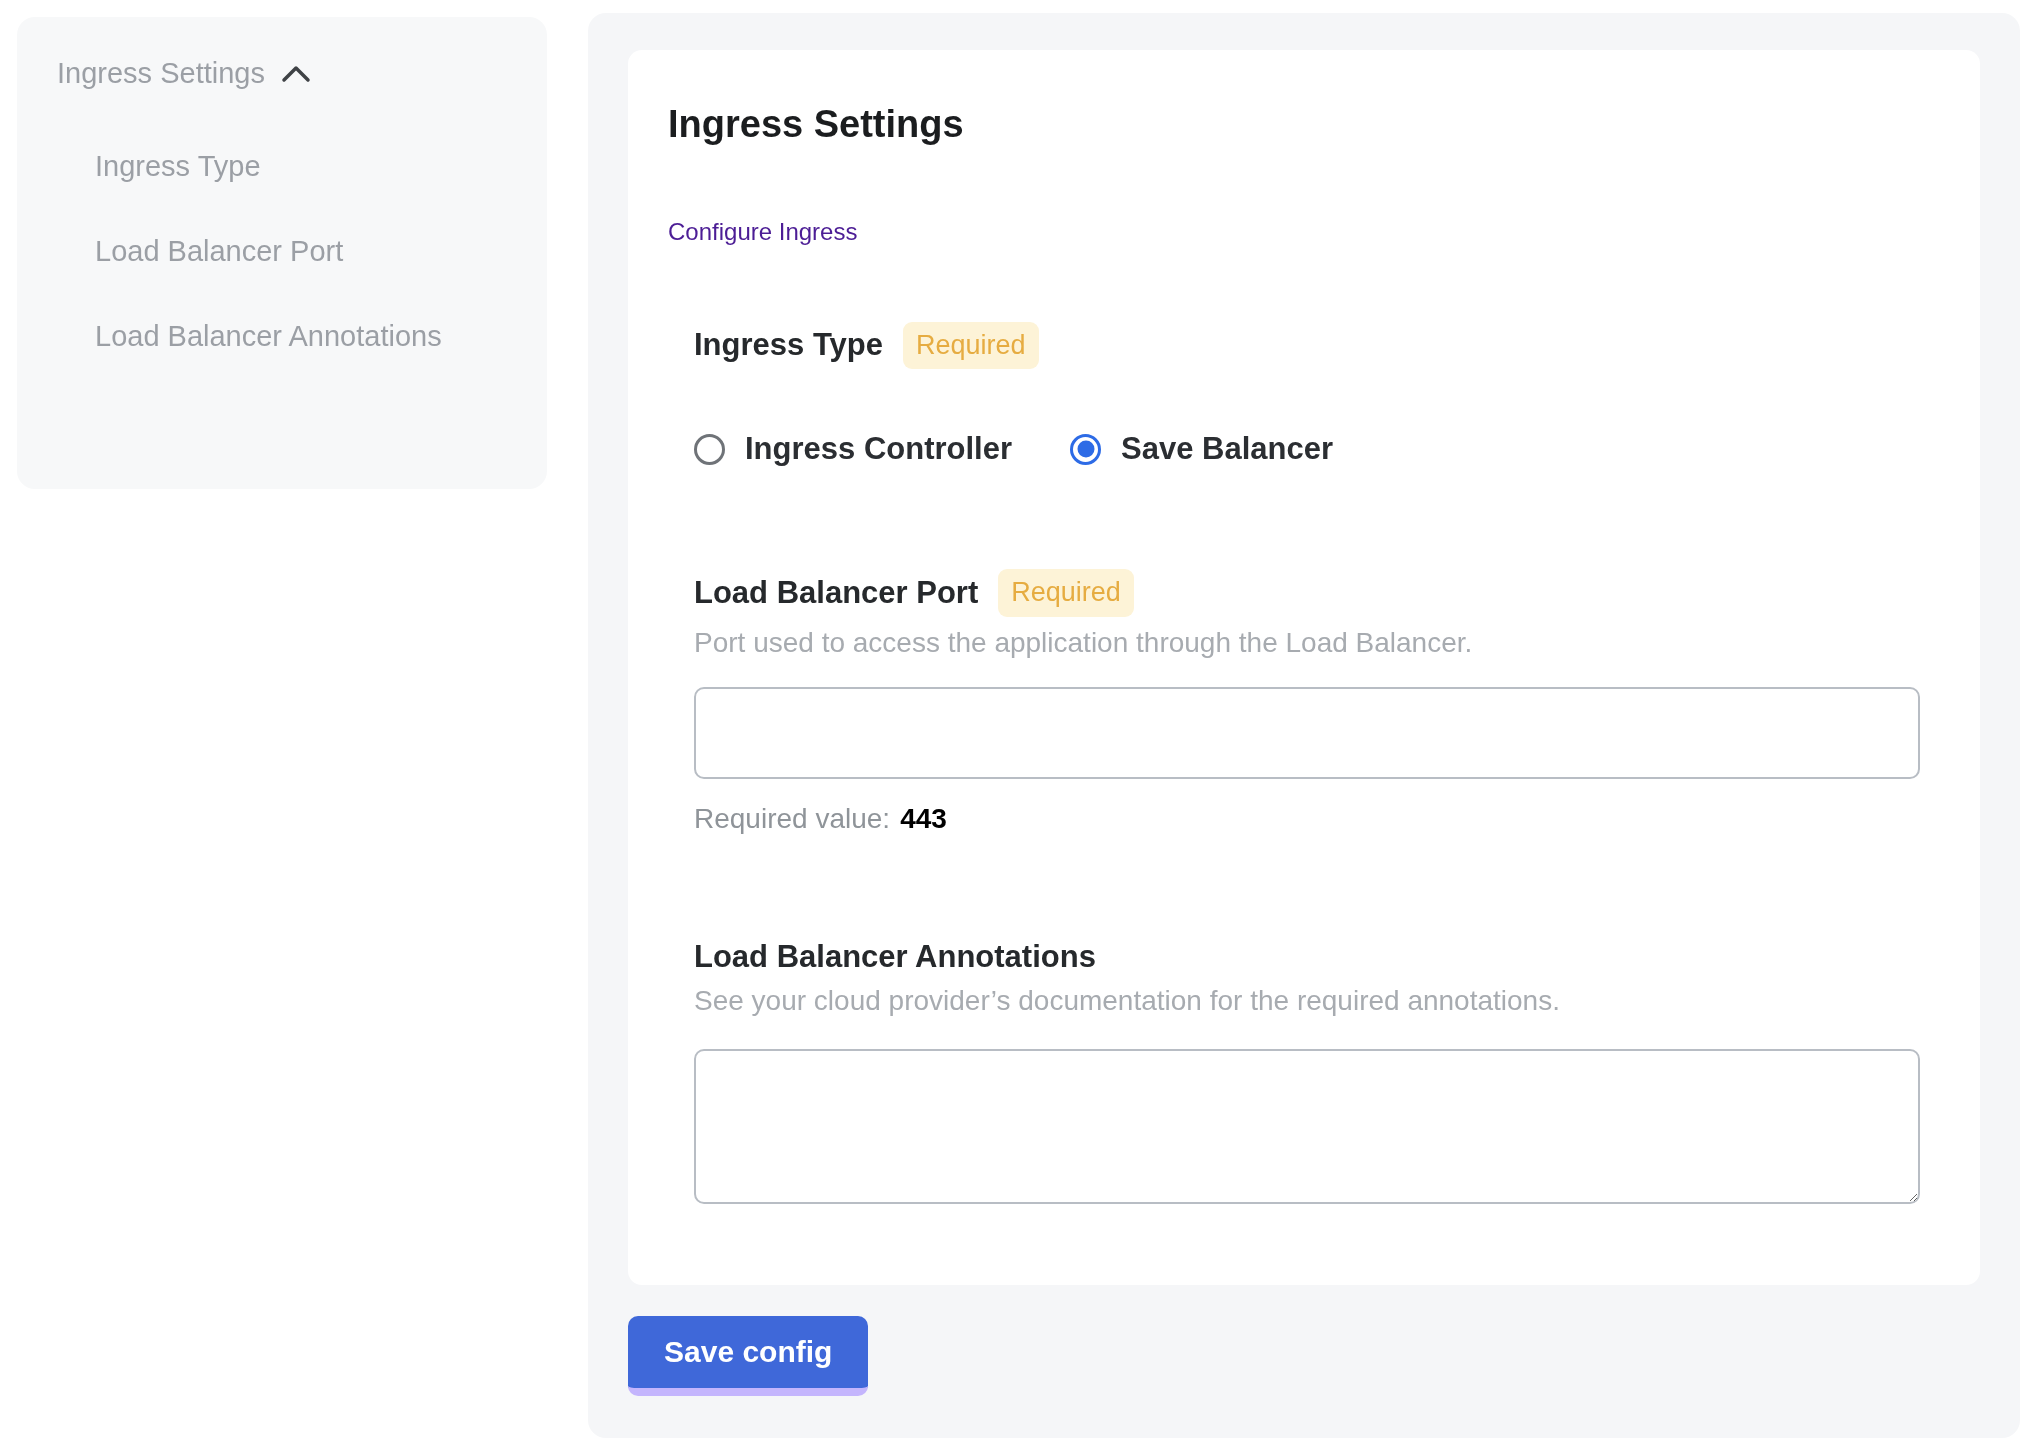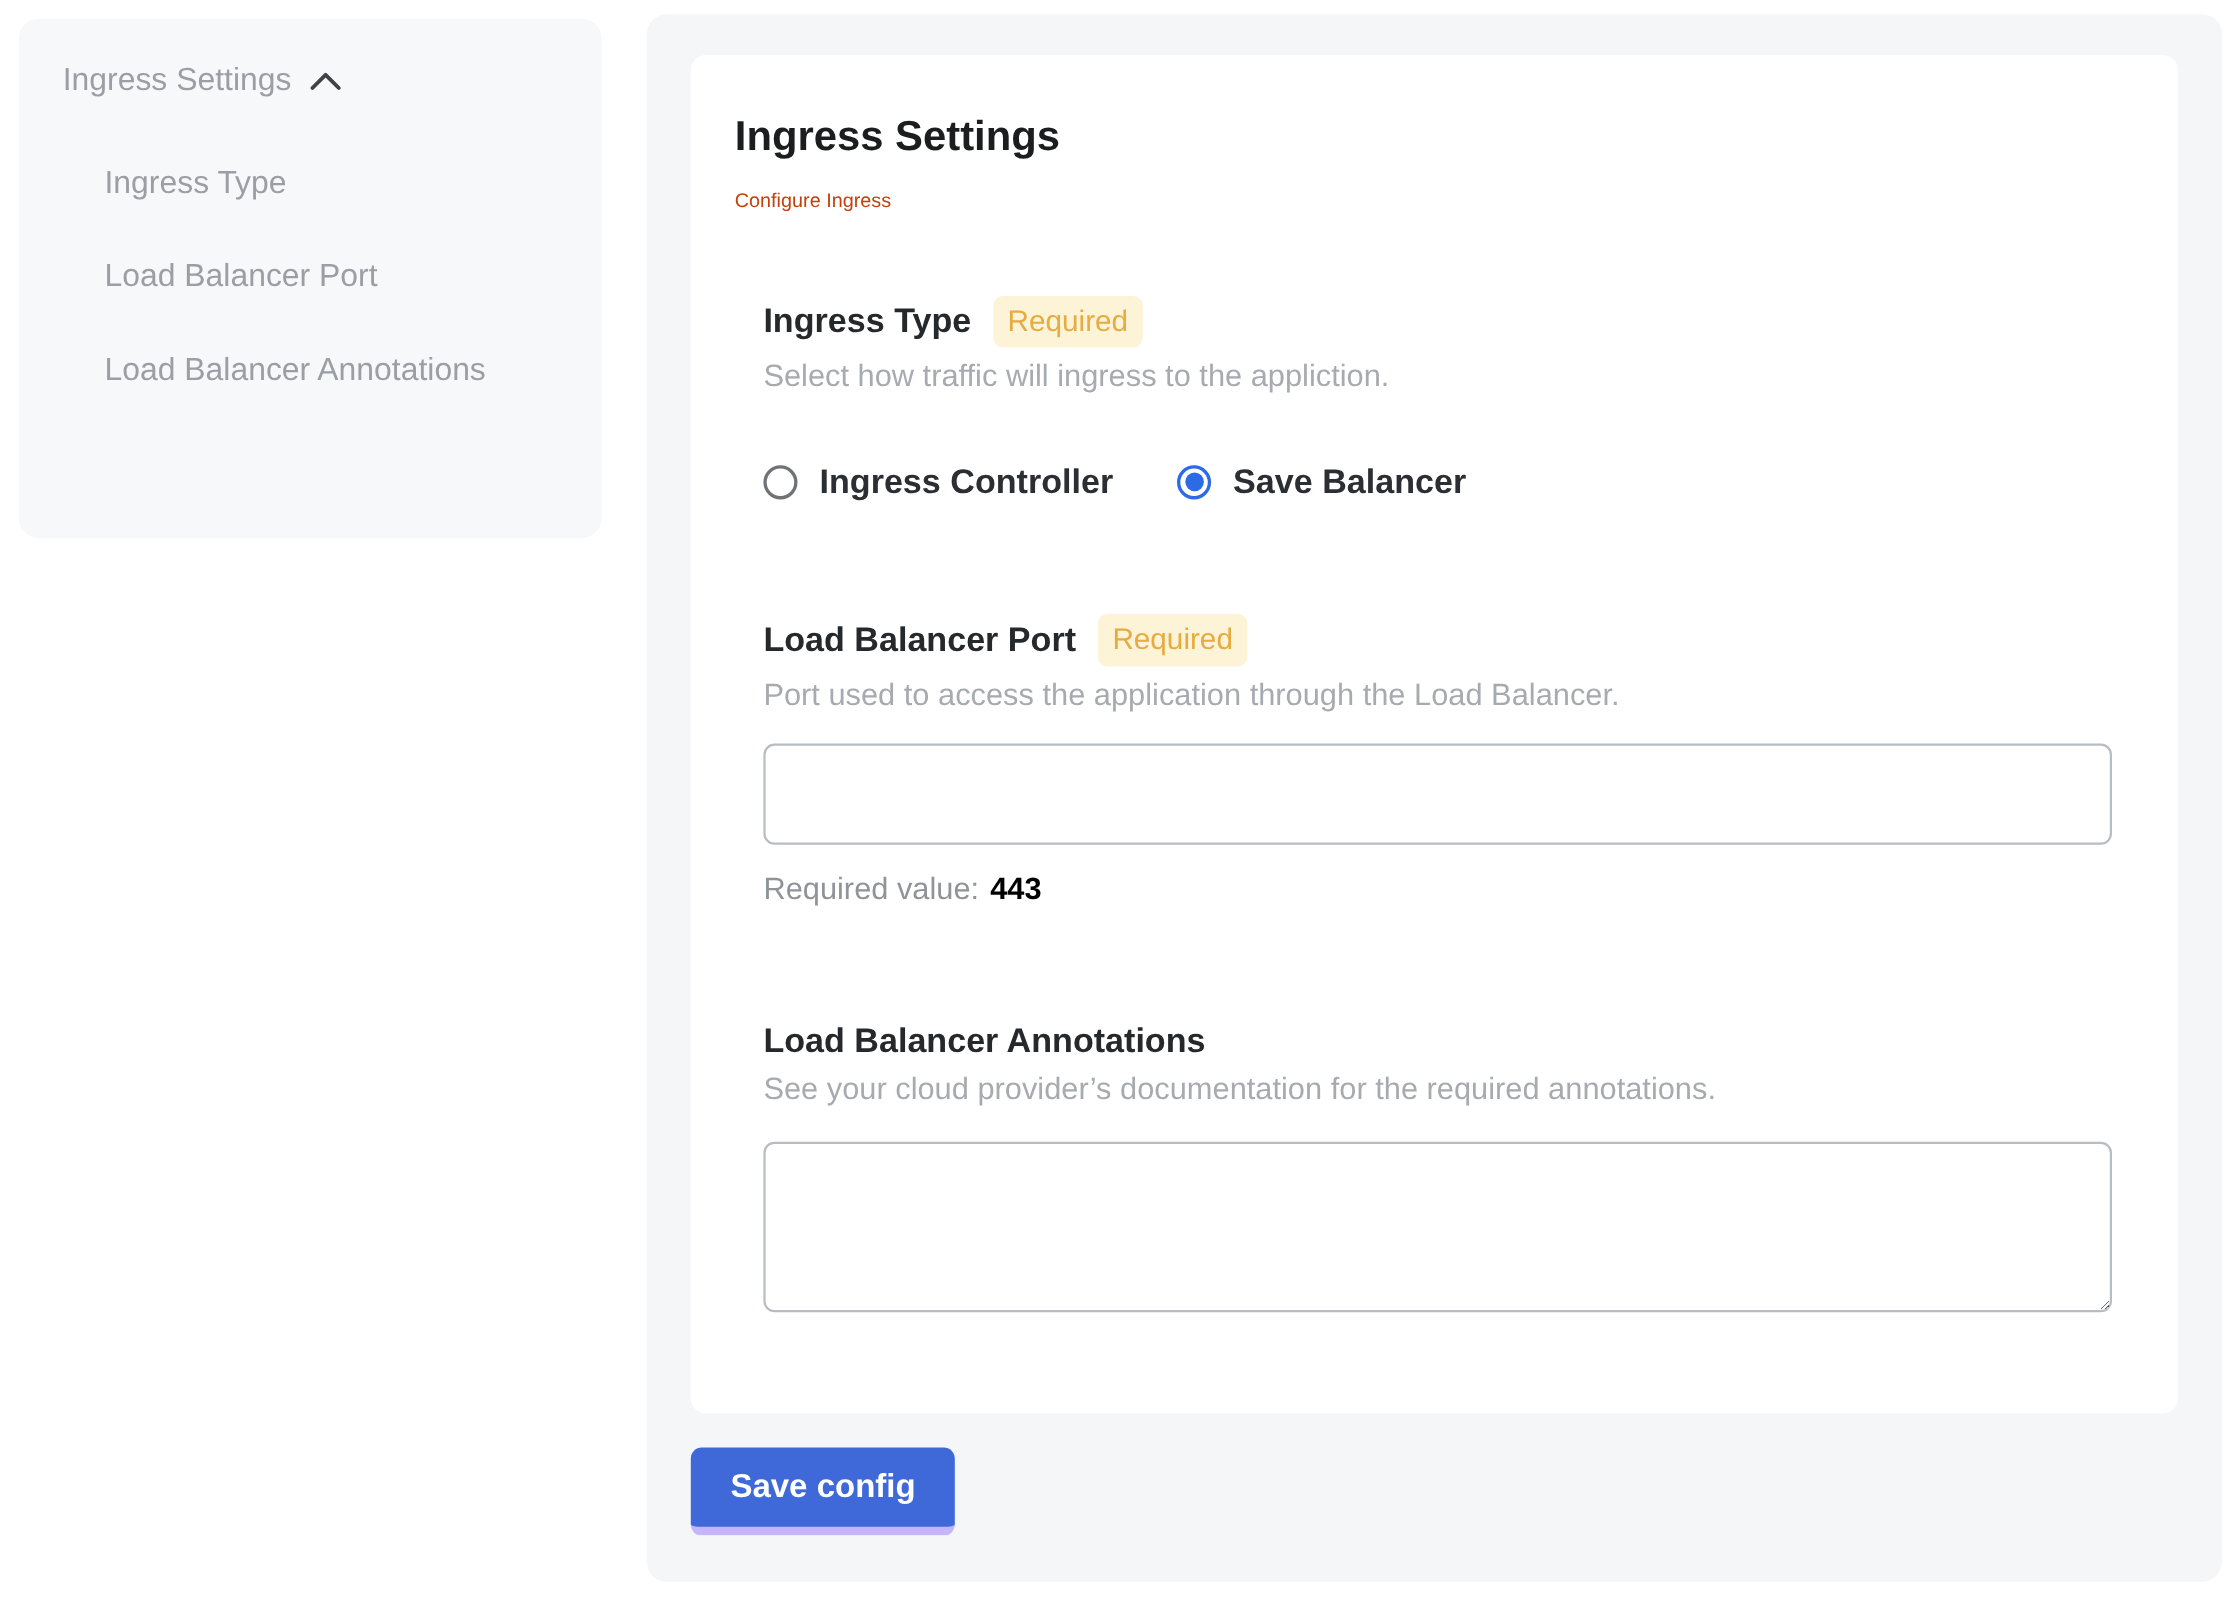--- a/index.html
+++ b/index.html
@@ -48,22 +48,22 @@
     background: #ffffff;
     border-radius: 14px;
     padding: 52px 40px 0 40px;
   }
   .card-title {
     margin: 0;
     font-size: 38px; font-weight: 700; color: #1b1d1f;
     line-height: 1.2;
   }
   .card-subtitle {
-    margin-top: 24px;
-    font-size: 18px; color: #c2410c;
+    margin-top: 70px;
+    font-size: 24px; color: #4c1d95;
   }
 
   .section { margin-left: 26px; }
   .section-1 { margin-top: 76px; }
   .section-2 { margin-top: 102px; }
   .section-3 { margin-top: 104px; }
 
   .section-title-row { display: flex; align-items: center; gap: 20px; }
   .section-title {
     font-size: 31px; font-weight: 600; color: #26292c;
@@ -171,21 +171,20 @@
 <main class="main-panel">
   <section class="card">
     <h1 class="card-title">Ingress Settings</h1>
     <div class="card-subtitle">Configure Ingress</div>
 
     <div class="section section-1">
       <div class="section-title-row">
         <span class="section-title">Ingress Type</span>
         <span class="badge">Required</span>
       </div>
-      <div class="section-desc">Select how traffic will ingress to the appliction.</div>
 
       <div class="radio-row">
         <div class="radio-option">
           <span class="radio-circle"></span>
           <span class="radio-label">Ingress Controller</span>
         </div>
         <div class="radio-option">
           <span class="radio-circle selected"></span>
           <span class="radio-label">Save Balancer</span>
         </div>

